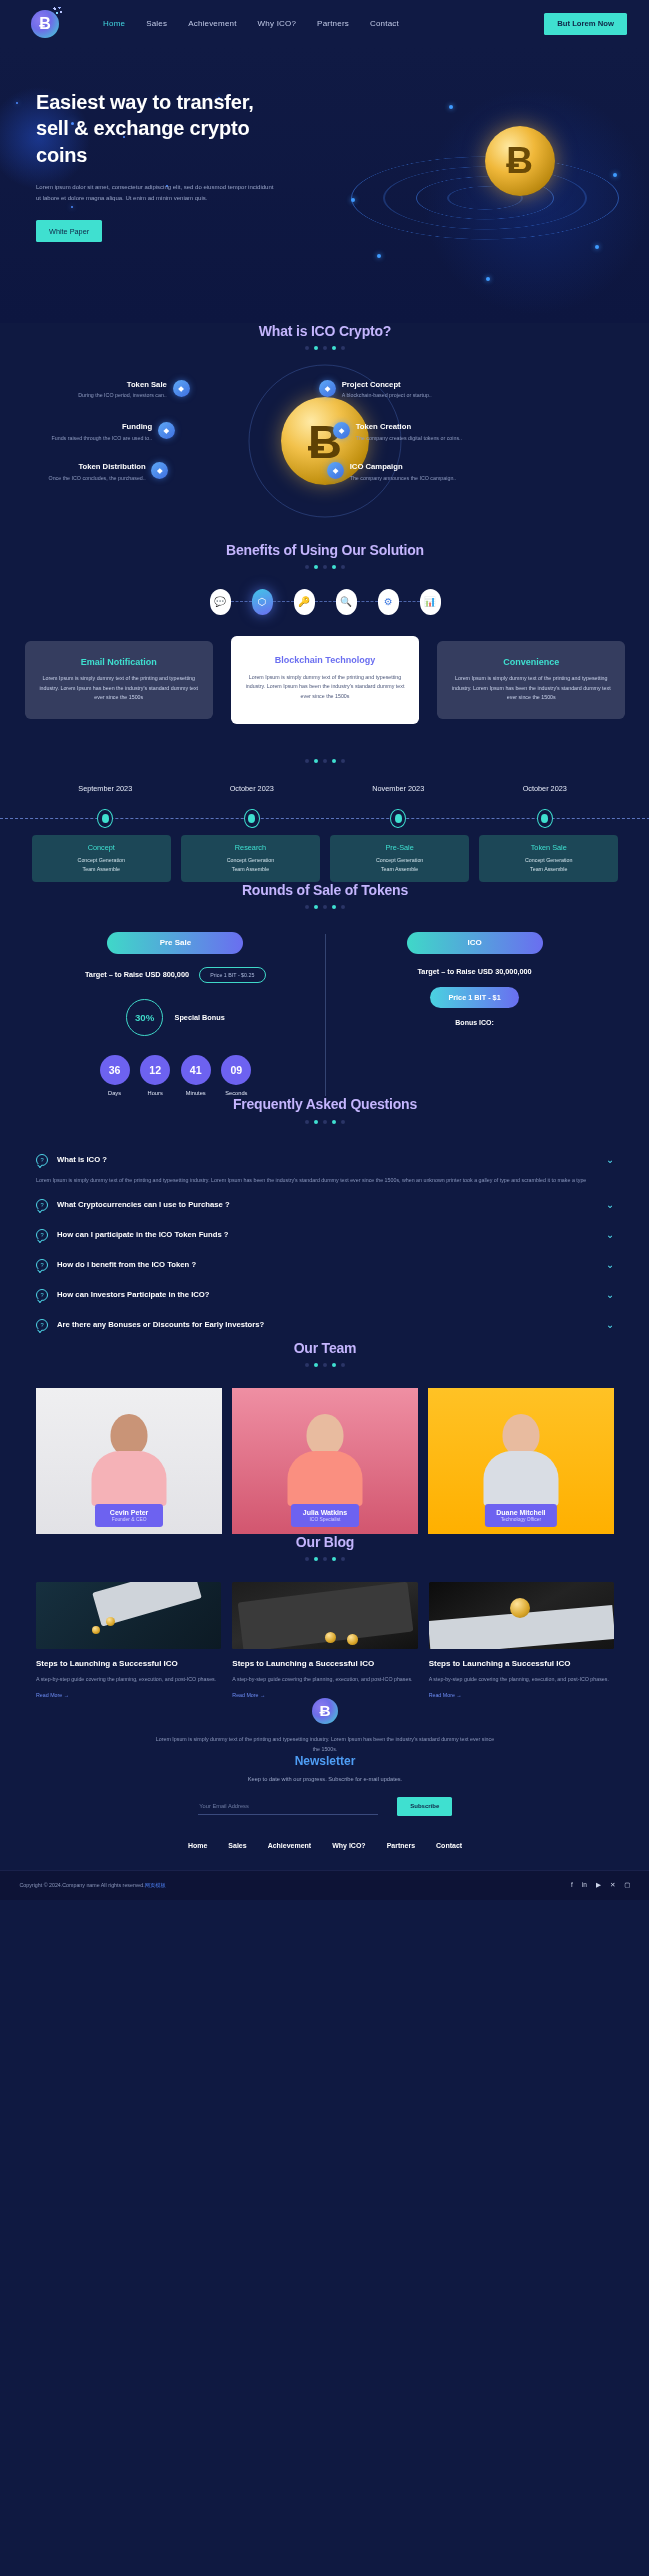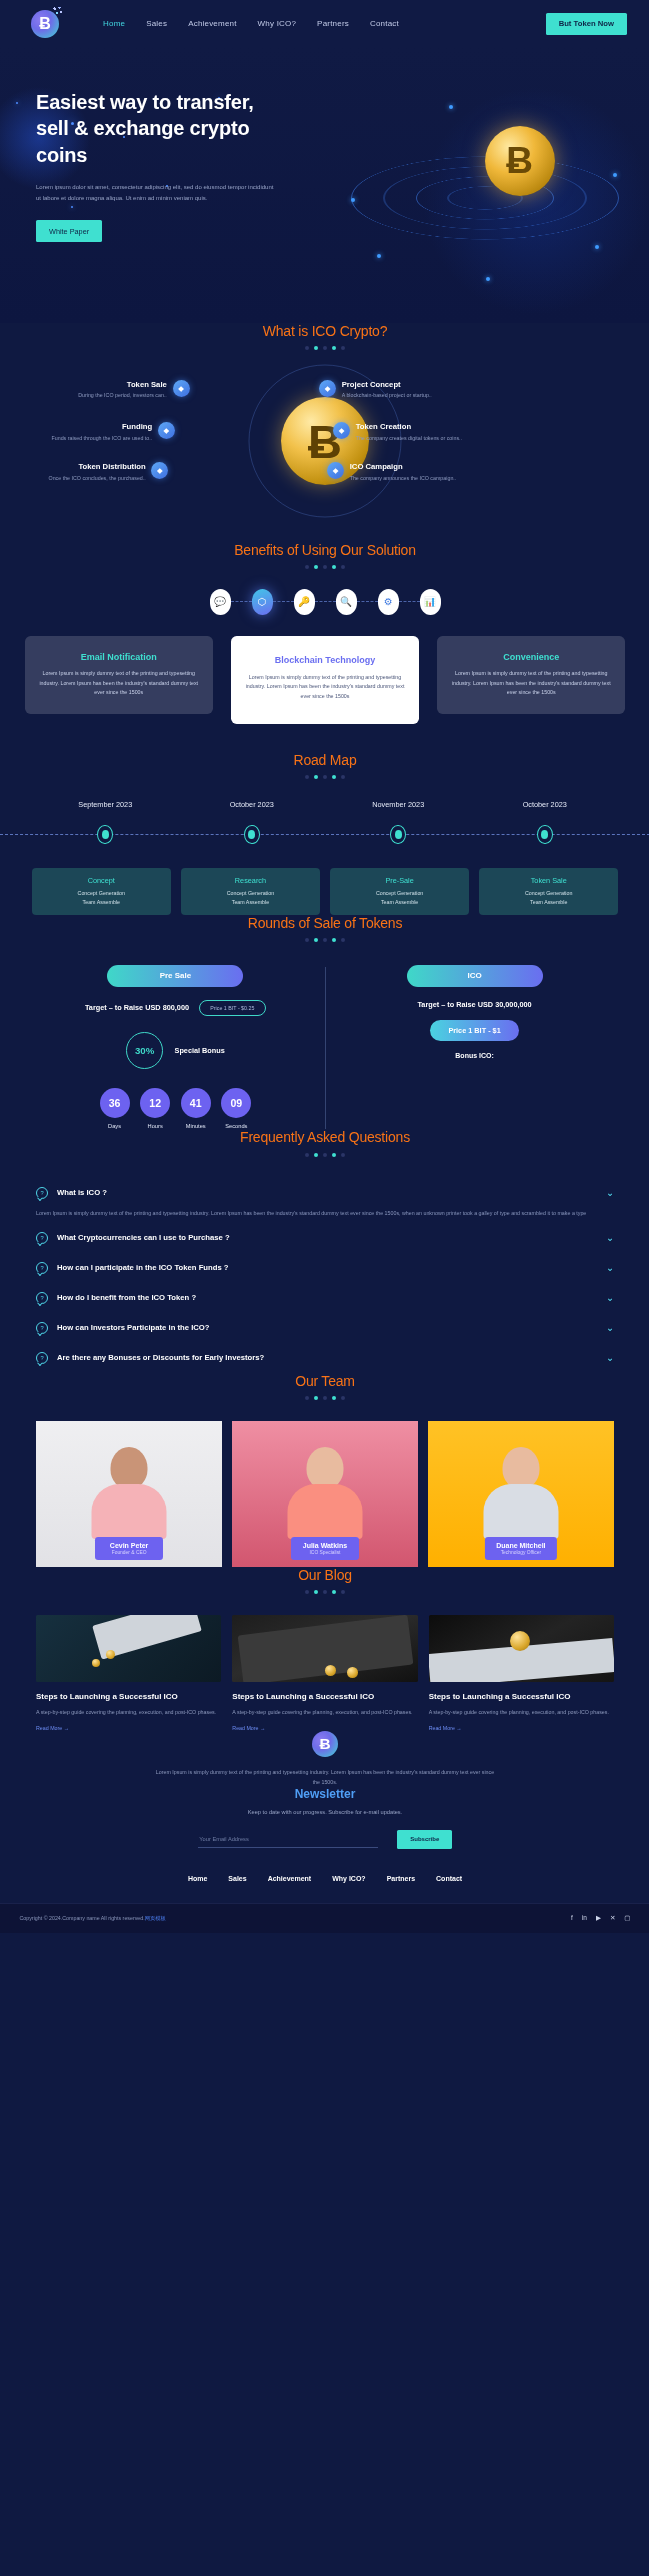--- a/index.html
+++ b/index.html
@@ -70,21 +70,21 @@
   .coin-hero {
     position:absolute; left:158px; top:34px; width:70px; height:70px; border-radius:50%;
     background:radial-gradient(circle at 34% 30%, #ffe9a0 0%, #f0b83a 38%, #b8860d 78%, #7a5608 100%);
     box-shadow:0 0 21px rgba(255,190,60,.5);
     display:flex; align-items:center; justify-content:center;
     font-size:37px; font-weight:bold; color:#6a4a06;
   }
   .node { position:absolute; width:4px; height:4px; border-radius:50%; background:#3f9bff; box-shadow:0 0 5.7px #3f9bff; }
 
   
-  .sec-title { text-align:center; font-size:14px; font-weight:normal; color:#f97316; letter-spacing:-0.2px; }
+  .sec-title { text-align:center; font-size:14px; font-weight:bold; color:#c4b5fd; letter-spacing:-0.2px; }
   .dots { display:flex; gap:4.9px; justify-content:center; margin-top:7.3px; }
   .dot { width:4px; height:4px; border-radius:50%; background:#2a3566; }
   .dot.on { background:#3fe0d0; }
 
   
   .ico-sec { padding-top:26px; height:219px; position:relative; }
   .ico-diagram { position:relative; height:146px; margin-top:18px; }
   .ico-ring {
     position:absolute; left:50%; top:50%; transform:translate(-50%,-50%);
     width:153px; height:153px; border-radius:50%; border:0.8px solid rgba(90,130,220,.3);
@@ -114,21 +114,21 @@
   .ben-ic {
     width:21px; height:26px; border-radius:11.4px/13px; background:#fff;
     display:flex; align-items:center; justify-content:center;
     font-size:9.7px; color:#3f7ae0; flex:none;
   }
   .ben-ic.act {
     background:linear-gradient(160deg,#42c5e8,#6a6ef0);
     color:#fff; box-shadow:0 0 13px rgba(90,130,250,.65);
   }
   .ben-line { width:21px; height:0.8px; border-top:0.8px dashed #4b63a8; }
-  .ben-cards { display:flex; align-items:flex-start; gap:18px; margin-top:21px; padding:0 0 0 0; }
+  .ben-cards { display:flex; align-items:center; gap:18px; margin-top:21px; padding:0 0 0 0; }
   .ben-card {
     flex:1; border-radius:5.7px; padding:16px 14.6px; text-align:center;
     background:rgba(255,255,255,.16); min-height:75px;
   }
   .ben-card:first-child { margin-left:-11.4px; }
   .ben-card:last-child { margin-right:-11.4px; }
   .ben-card.feat { background:#fff; padding:19.5px 14.6px; min-height:88px; }
   .ben-t { font-size:9px; font-weight:bold; color:#3fe0d0; }
   .ben-card.feat .ben-t { color:#6a6ef0; }
   .ben-x { font-size:5.3px; line-height:1.8; color:#c9d2ea; margin-top:7.3px; }
@@ -141,21 +141,21 @@
   .road-months div { flex:1; text-align:center; font-size:7.3px; color:#e6ebf8; }
   .road-track { position:relative; height:28px; margin-top:11.4px; }
   .road-rail { position:absolute; left:-32px; right:-32px; top:14px; border-top:0.8px dashed #5b74bd; }
   .road-nodes { position:absolute; inset:0; display:flex; }
   .road-nodes > div { flex:1; display:flex; justify-content:center; align-items:center; }
   .rn-out {
     width:16px; height:19.5px; border-radius:50%; border:0.8px solid #3fe0d0;
     display:flex; align-items:center; justify-content:center; background:#0f1941;
   }
   .rn-in { width:7.3px; height:9px; border-radius:50%; background:#3fe0d0; }
-  .road-cards { display:flex; gap:10.6px; margin-top:20px;border-radius:14px; }
+  .road-cards { display:flex; gap:10.6px; margin-top:3px;border-radius:14px; }
   .road-card {
     flex:1; background:#1c4757; border-radius:4px; padding:7.3px 4.9px; text-align:center;
   }
   .rc-t { font-size:7.3px; color:#3fe0d0; }
   .rc-s { font-size:5.3px; color:#cfe0e8; line-height:1.75; margin-top:4px; }
 
   
   .rnd-sec { padding-top:29px; }
   .rnd-body { display:flex; margin-top:23px; position:relative; }
   .rnd-col { flex:1; text-align:center; padding:0 9.7px; }
@@ -294,21 +294,21 @@
       <div class="logo-mark">Ƀ</div>
     </div>
     <div class="nav" id="main-nav">
         <a href="#" class="active">Home</a>
         <a href="#">Sales</a>
         <a href="#">Achievement</a>
         <a href="#">Why ICO?</a>
         <a href="#">Partners</a>
         <a href="#">Contact</a>
       </div>
-    <button class="btn-token">But Token Now</button>
+    <button class="btn-token">But Lorem Now</button>
   </div>
 
   <div class="hero">
     <div class="star" style="left:16px;top:55px;width:2.4px;height:2.4px;box-shadow:0 0 4.9px #4d8dff"></div>
     <div class="star" style="left:71px;top:75px;width:3.2px;height:3.2px;box-shadow:0 0 8px #4d8dff"></div>
     <div class="star" style="left:123px;top:89px;width:1.6px;height:1.6px"></div>
     <div class="star" style="left:71px;top:159px;width:2.4px;height:2.4px;box-shadow:0 0 5.7px #4d8dff"></div>
     <div class="star" style="left:218px;top:50px;width:2.4px;height:2.4px;box-shadow:0 0 6.5px #4d8dff"></div>
     <div class="star" style="left:166px;top:138px;width:1.6px;height:1.6px"></div>
 
@@ -426,21 +426,20 @@
           <div class="ben-x">Lorem Ipsum is simply dummy text of the printing and typesetting industry. Lorem Ipsum has been the industry's standard dummy text ever since the 1500s</div>
         </div>
         <div class="ben-card">
           <div class="ben-t">Convenience</div>
           <div class="ben-x">Lorem Ipsum is simply dummy text of the printing and typesetting industry. Lorem Ipsum has been the industry's standard dummy text ever since the 1500s</div>
         </div>
       </div>
   </div>
 
   <div class="road-sec">
-    <div class="sec-title">Road Map</div>
     <div class="dots">
       <span class="dot"></span>
       <span class="dot on"></span>
       <span class="dot"></span>
       <span class="dot on"></span>
       <span class="dot"></span>
     </div>
     <div class="road-grid">
       <div class="road-months" id="road-months">
           <div>September 2023</div>

